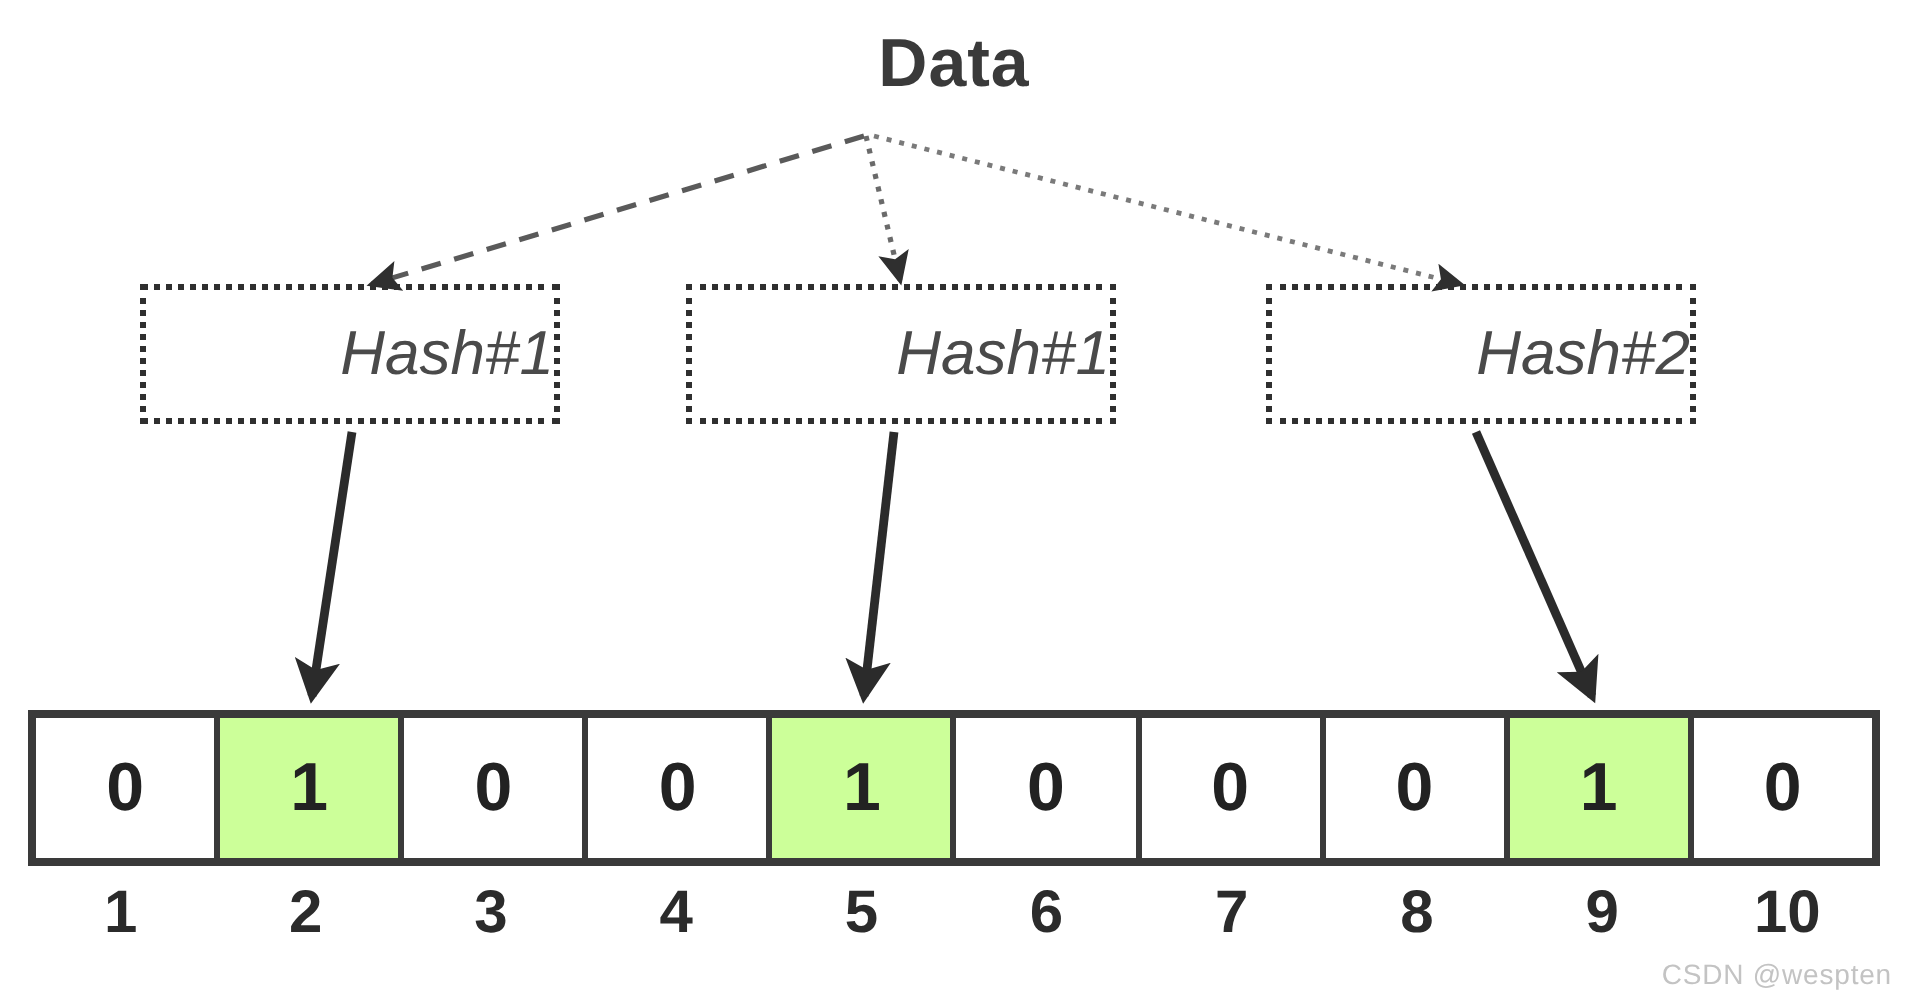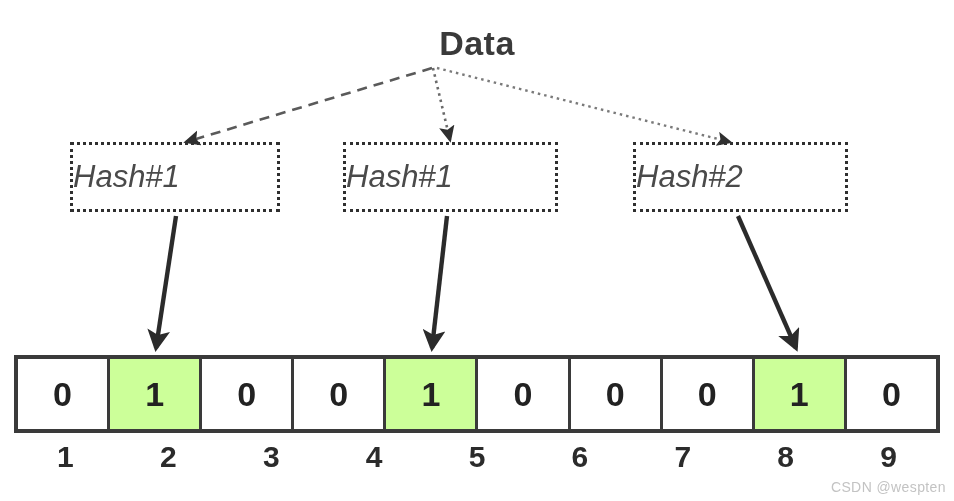--- a/index.html
+++ b/index.html
@@ -15,21 +15,21 @@
     width: 954px;
     height: 501px;
     background: #ffffff;
     overflow: hidden;
   }
 
   
   .title {
     position: absolute;
     left: 0;
-    top: 24px;
+    top: 13px;
     width: 954px;
     text-align: center;
     font-size: 34px;
     font-weight: bold;
     color: #3a3a3a;
     letter-spacing: 0.5px;
     font-family: "Liberation Sans", sans-serif;
   }
 
   
@@ -43,21 +43,21 @@
   }
 
   
   .hash-box {
     position: absolute;
     height: 70px;
     border: 3px dotted #2f2f2f;
     box-sizing: border-box;
     display: flex;
     align-items: center;
-    justify-content: flex-start;
+    justify-content: flex-end;
     background: transparent;
   }
   .hash-label {
     font-family: "Liberation Sans", sans-serif;
     font-style: italic;
     font-size: 31px;
     color: #4a4a4a;
     white-space: nowrap;
   }
 
@@ -180,17 +180,18 @@
   <div id="index-row">
     <div class="index-label">1</div>
     <div class="index-label">2</div>
     <div class="index-label">3</div>
     <div class="index-label">4</div>
     <div class="index-label">5</div>
     <div class="index-label">6</div>
     <div class="index-label">7</div>
     <div class="index-label">8</div>
     <div class="index-label">9</div>
+    <div class="index-label">10</div>
   </div>
 
   <div class="watermark">CSDN @wespten</div>
 
 </div>
 
 </body></html>

